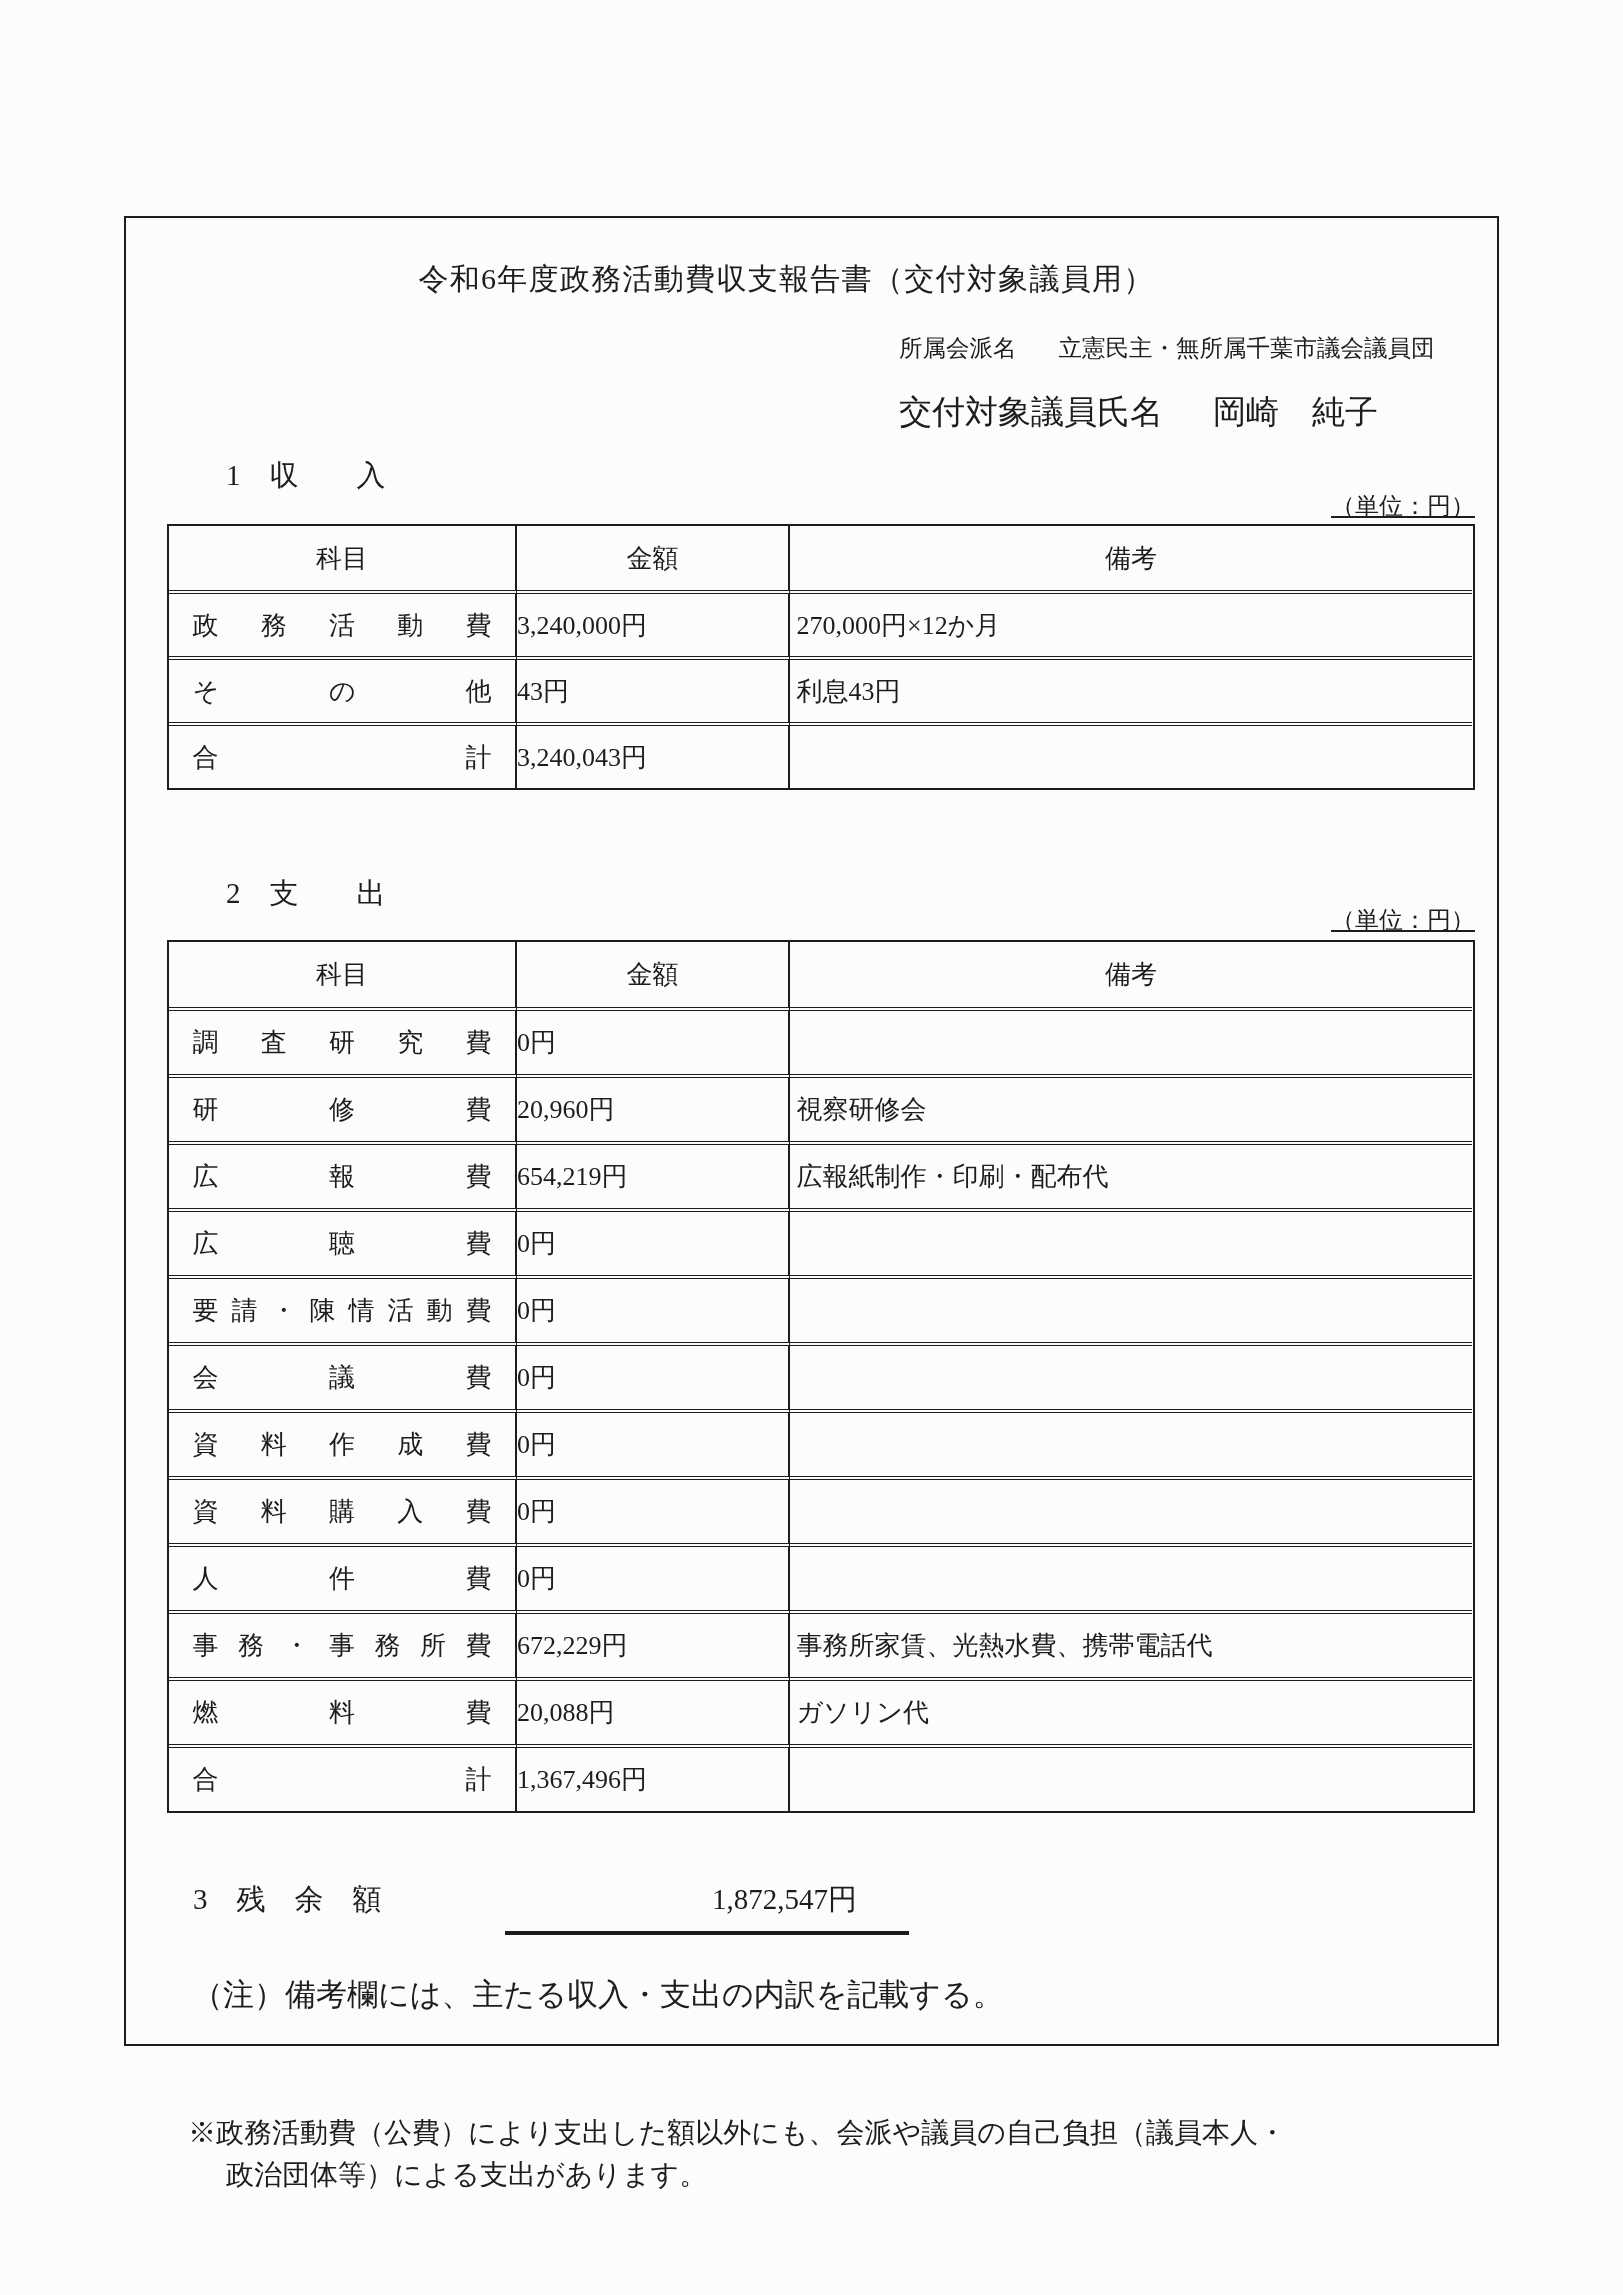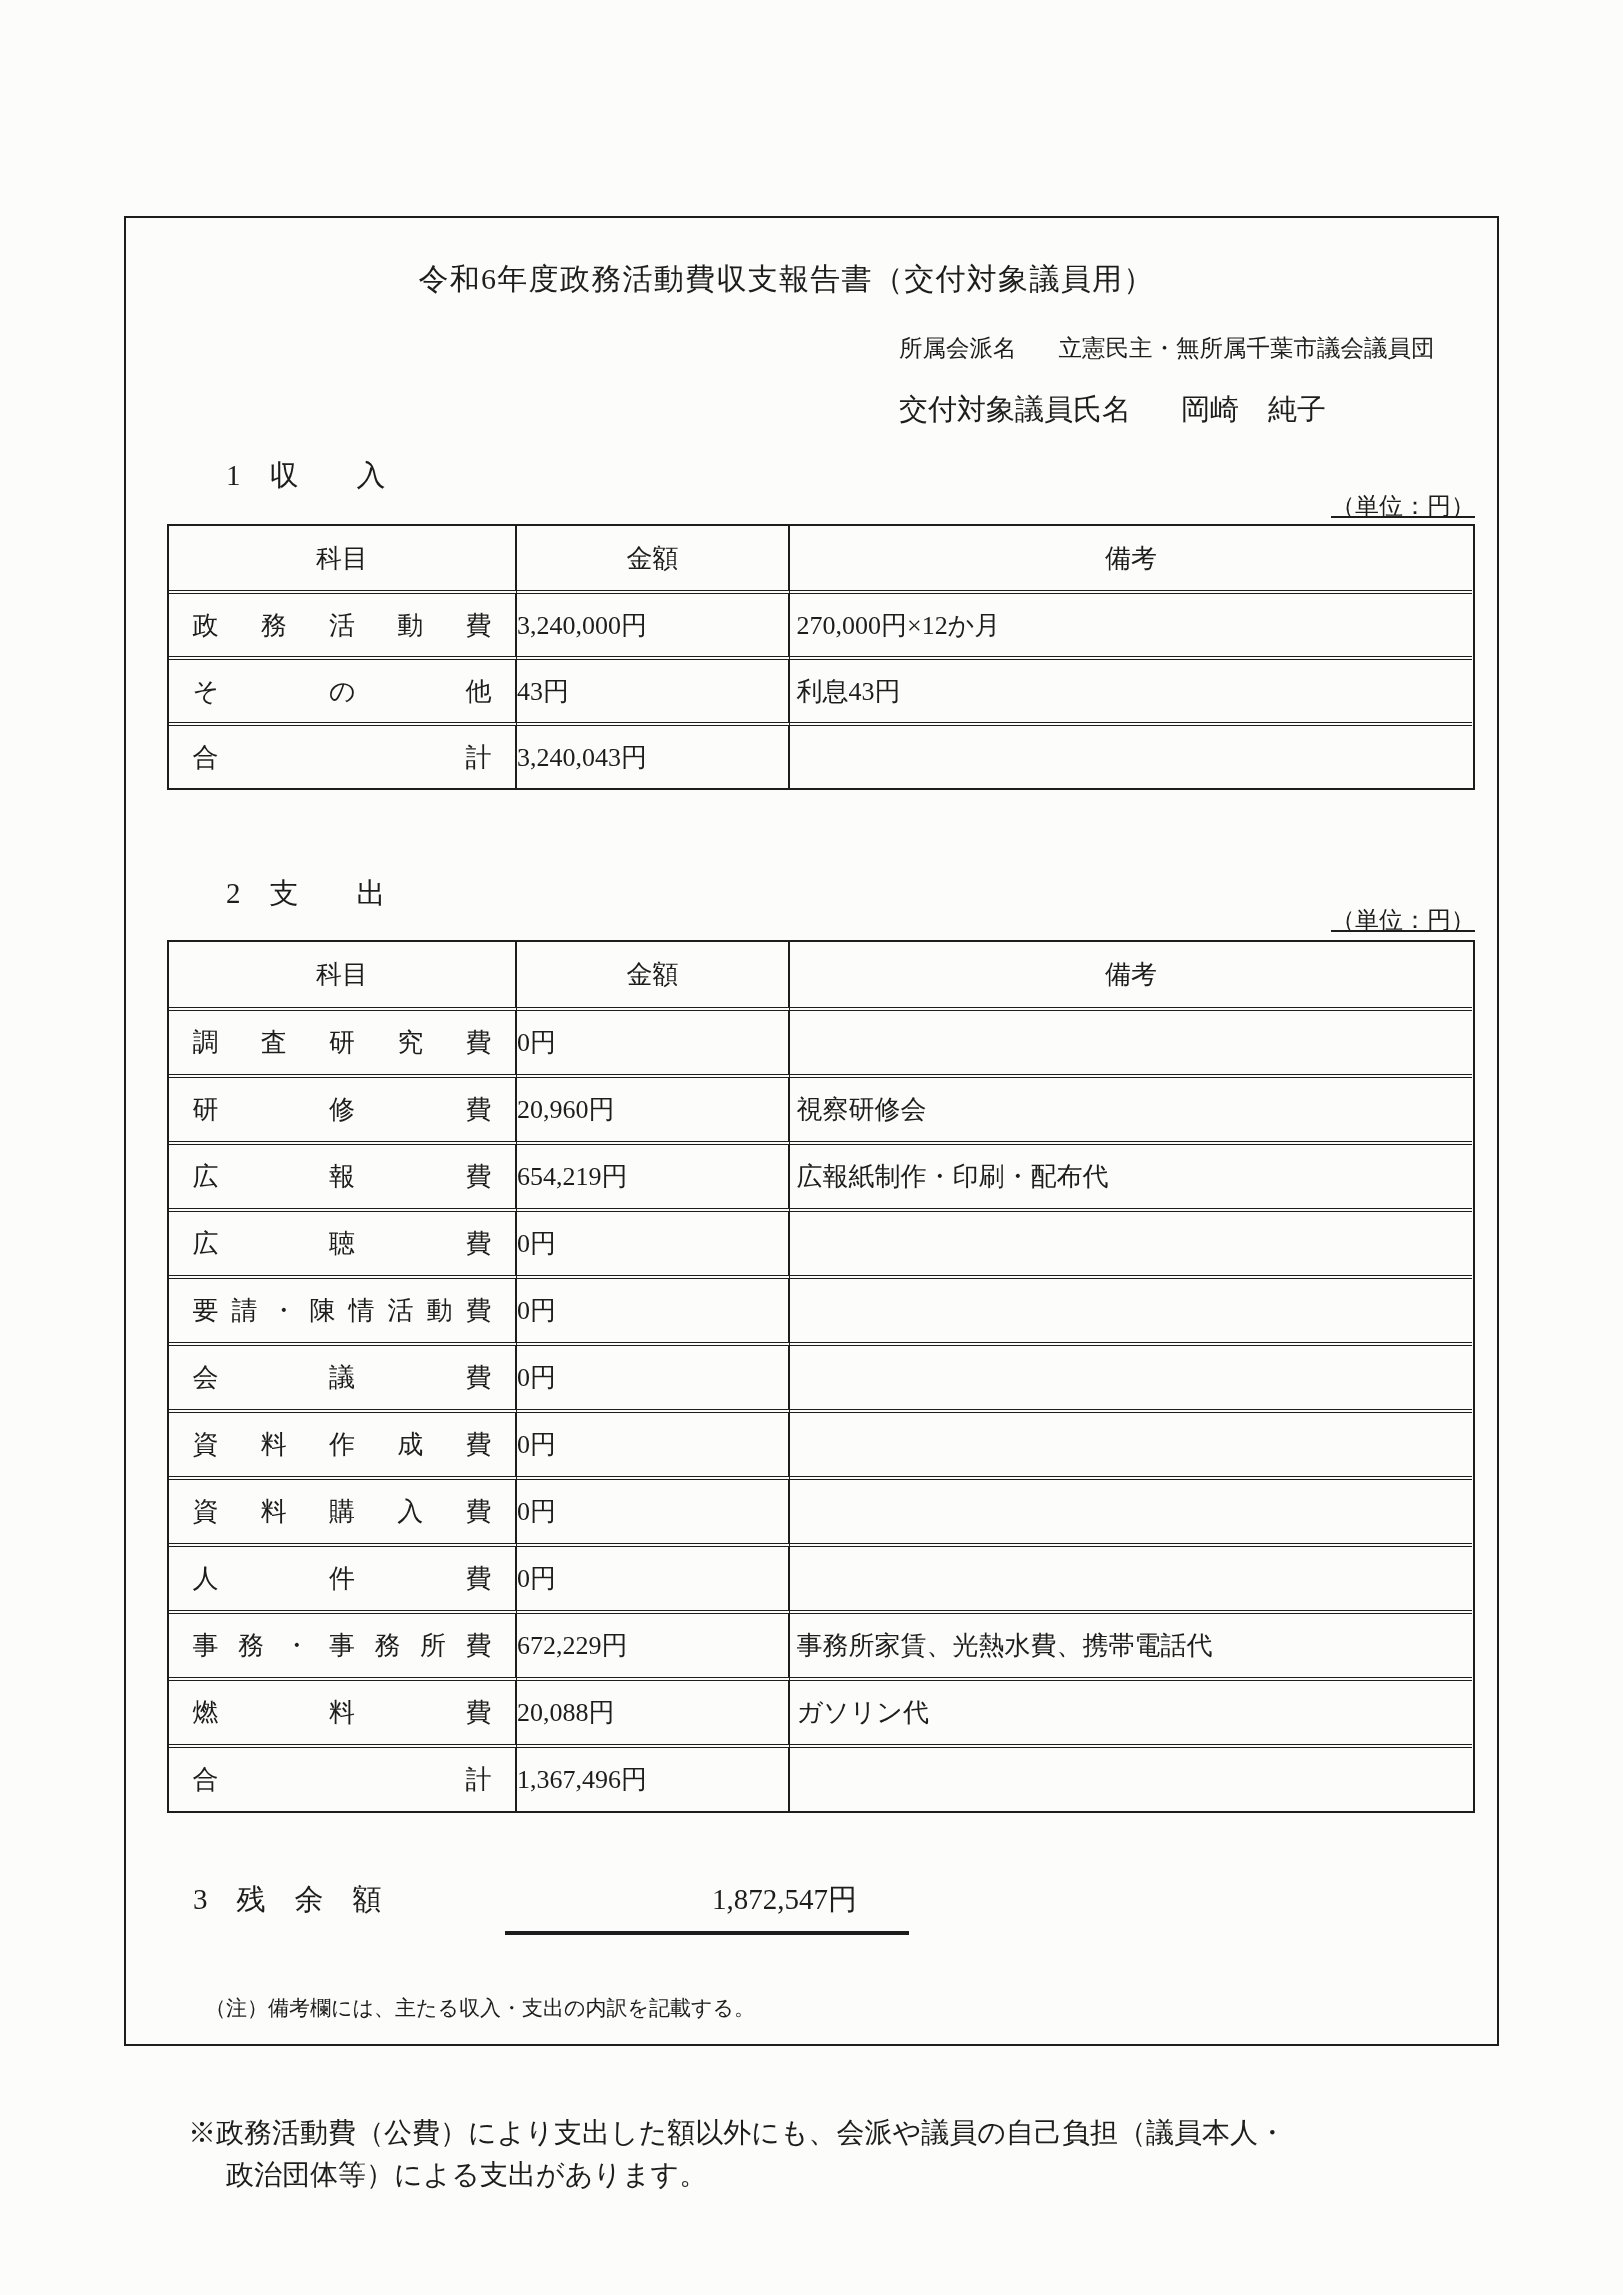--- a/index.html
+++ b/index.html
@@ -19,21 +19,21 @@
   .frame{
     position:absolute;left:124px;top:216px;width:1375px;height:1830px;
     border:2.6px solid var(--ink);box-sizing:border-box;
   }
   .title{
     position:absolute;left:124px;top:259px;width:1325px;
     text-align:center;font-size:30px;letter-spacing:1.3px;white-space:nowrap;
   }
   .faction{position:absolute;left:899px;top:332px;font-size:23.5px;white-space:nowrap;}
   .faction .val{margin-left:42px;}
-  .member{position:absolute;left:899px;top:390px;font-size:29px;white-space:nowrap;}
+  .member{position:absolute;left:899px;top:390px;font-size:33px;white-space:nowrap;}
   .member .val{margin-left:50px;}
   .sec{position:absolute;font-size:29px;white-space:nowrap;}
   .sec1{left:226px;top:456px;}
   .sec2{left:226px;top:874px;}
   .unit{position:absolute;width:262px;text-align:right;font-size:24px;white-space:nowrap;text-decoration:underline;}
   .unit1{left:1213px;top:490px;}
   .unit2{left:1213px;top:904px;}
 
   .tbl{
     position:absolute;left:167px;width:1308px;
@@ -54,21 +54,21 @@
   .hrow .cell{justify-content:center;padding:0;}
   .jchars{display:flex;justify-content:space-between;width:100%;}
   .hrow .jchars{width:auto;}
   .h-item{width:265px;}
   .h-amt{width:186px;}
   .h-note{width:222px;}
 
   .rem-label{position:absolute;left:193px;top:1880px;font-size:29px;white-space:nowrap;}
   .rem-amount{position:absolute;left:712px;top:1880px;font-size:29px;white-space:nowrap;}
   .rem-line{position:absolute;left:505px;top:1931px;width:404px;height:3.9px;background:var(--ink);}
-  .docnote{position:absolute;left:205px;top:1974px;font-size:21px;white-space:nowrap;margin-top:20px;}
+  .docnote{position:absolute;left:192px;top:1974px;font-size:31px;white-space:nowrap;}
   .fn1{position:absolute;left:188px;top:2114px;font-size:28px;white-space:nowrap;}
   .fn2{position:absolute;left:226px;top:2156px;font-size:28px;white-space:nowrap;}
 </style>
 </head>
 <body>
 
 <div class="page">
   <div class="frame"></div>
 
   <div class="title">令和6年度政務活動費収支報告書（交付対象議員用）</div>

